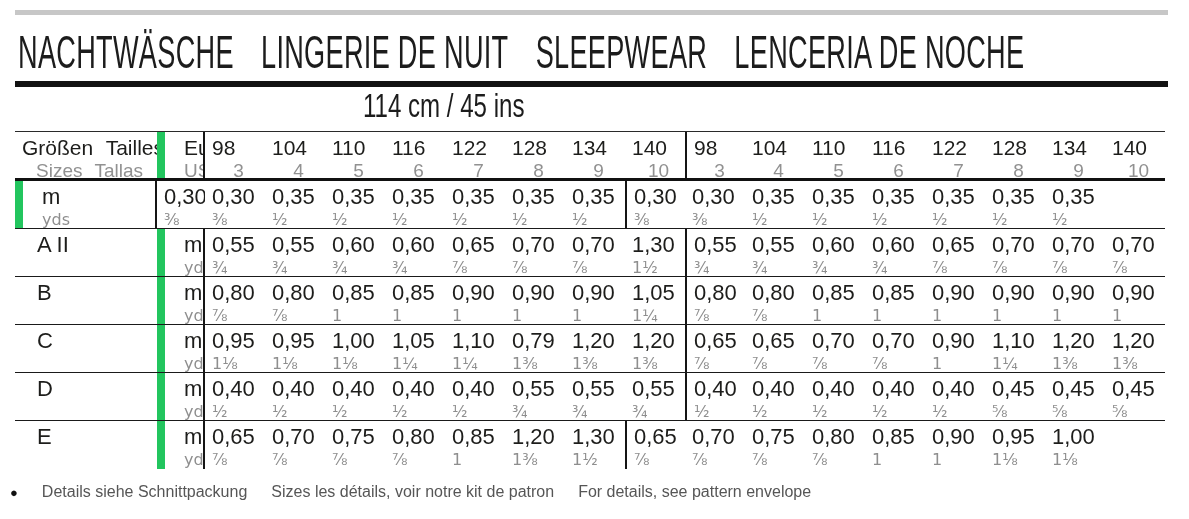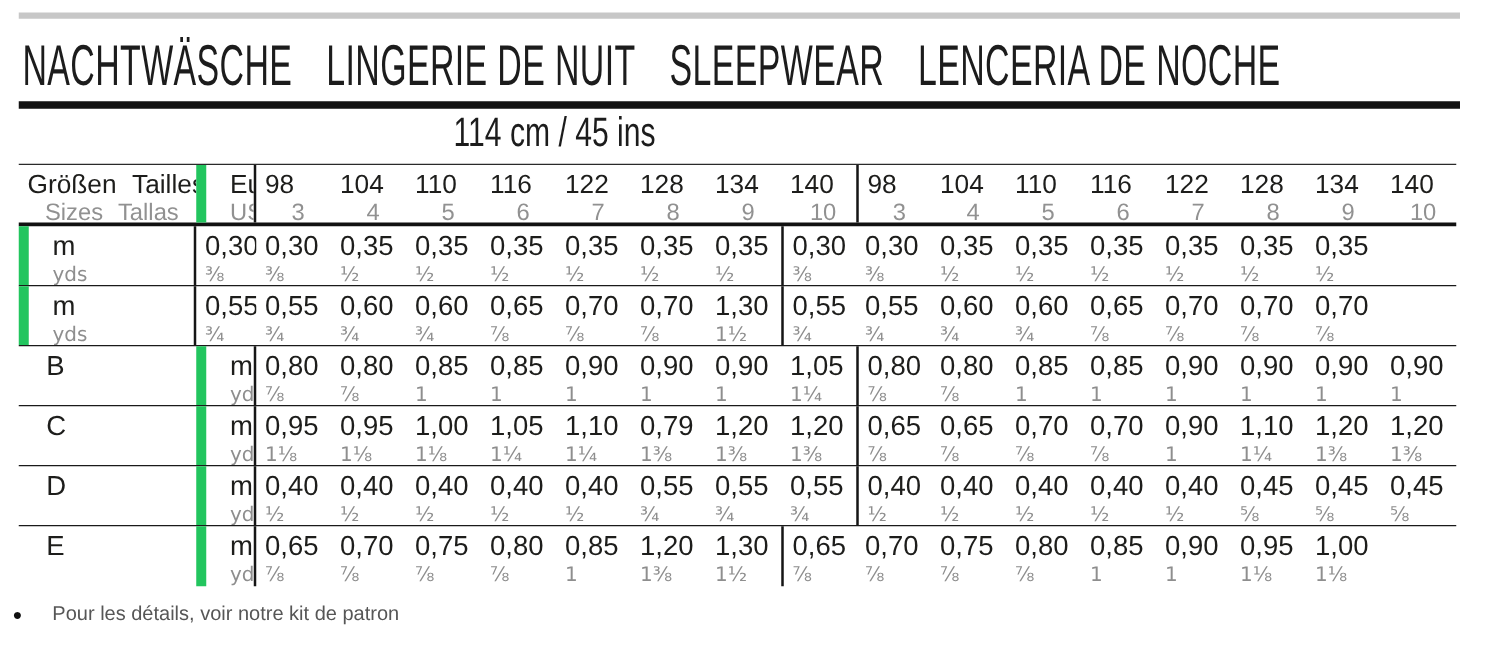--- a/index.html
+++ b/index.html
@@ -208,20 +208,23 @@
         <div class="cell data-cell">
           <span class="line-top">0,35</span>
           <span class="line-bottom">½</span>
         </div>
         <div class="cell data-cell">
           <span class="line-top">0,35</span>
           <span class="line-bottom">½</span>
         </div>
       </div>
       <div class="t-row body">
+        <div class="cell label-cell">
+          <span class="line-top">A II</span>
+        </div>
         <div class="cell unit-cell">
           <span class="line-top">m</span>
           <span class="line-bottom">yds</span>
         </div>
         <div class="cell data-cell">
           <span class="line-top">0,55</span>
           <span class="line-bottom">¾</span>
         </div>
         <div class="cell data-cell">
           <span class="line-top">0,55</span>
@@ -570,14 +573,16 @@
         <div class="cell data-cell">
           <span class="line-top">1,00</span>
           <span class="line-bottom">1⅛</span>
         </div>
       </div>
     </div>
 </div>
 
 <div class="footer-row">
   <span class="footer-bullet">●</span>
-  <span>Pour les détails, voir notre kit de patron</span>
+  <span>Details siehe Schnittpackung</span>
+  <span>Sizes les détails, voir notre kit de patron</span>
+  <span>For details, see pattern envelope</span>
 </div>
 
 </body></html>

